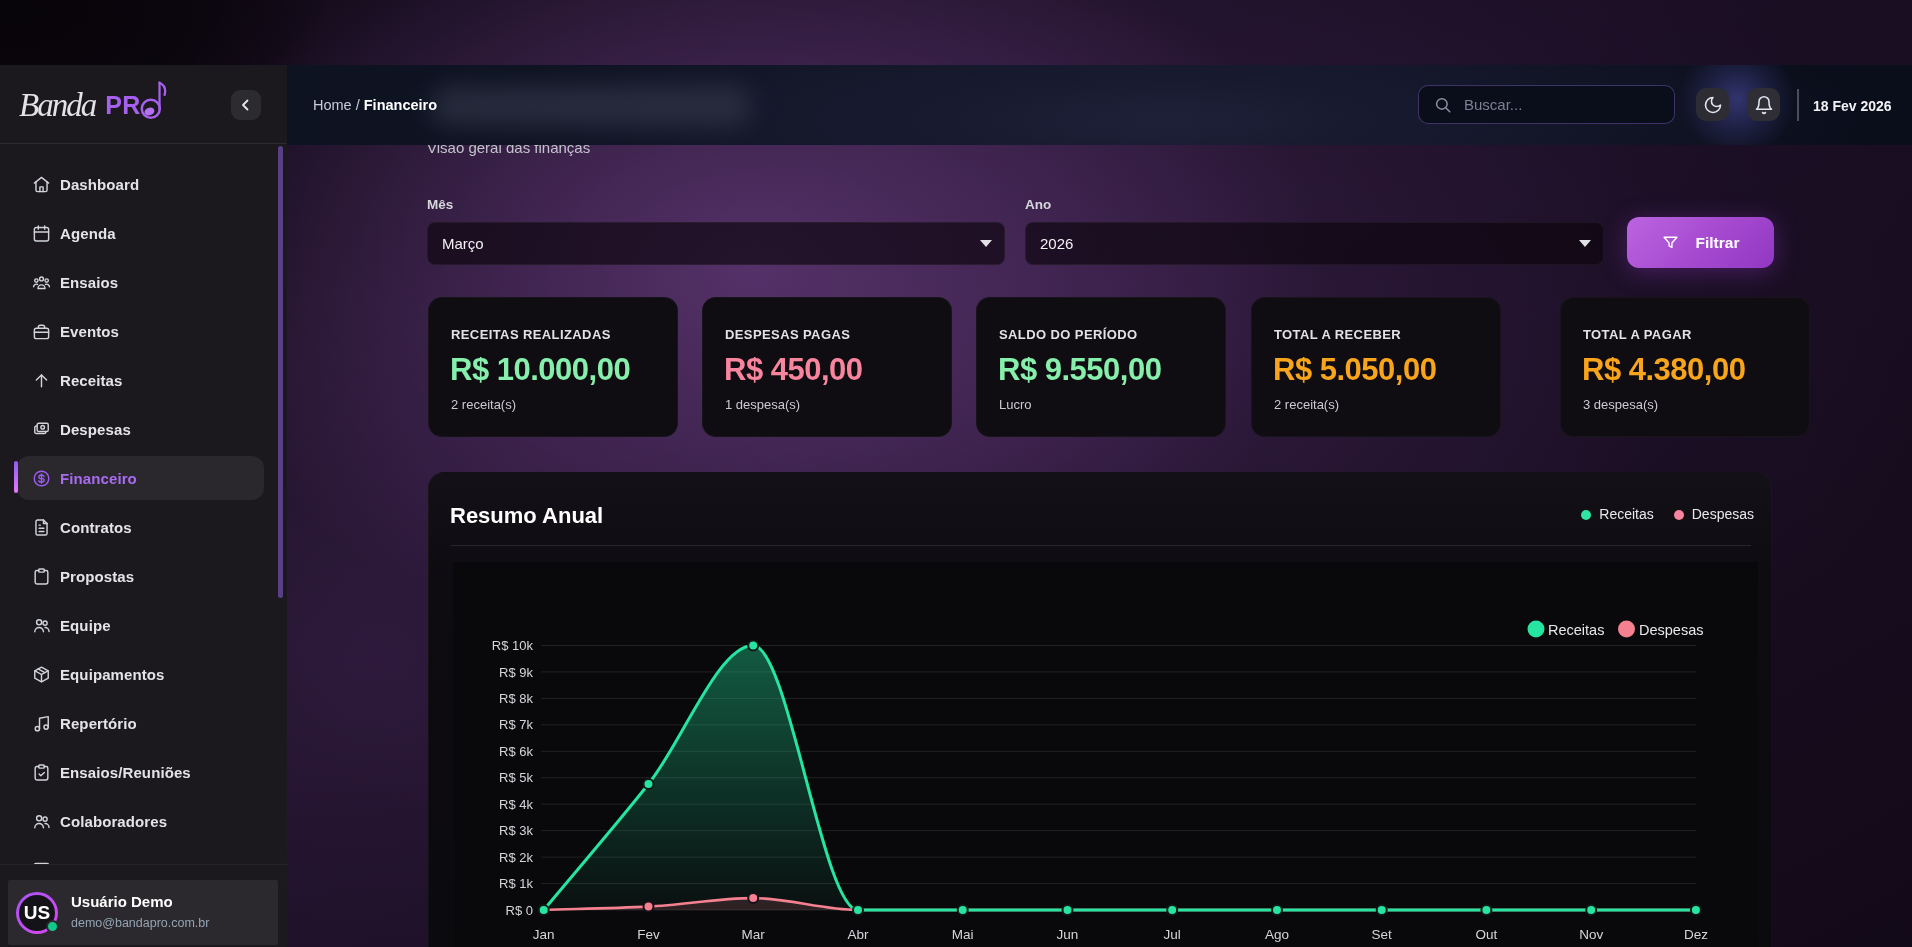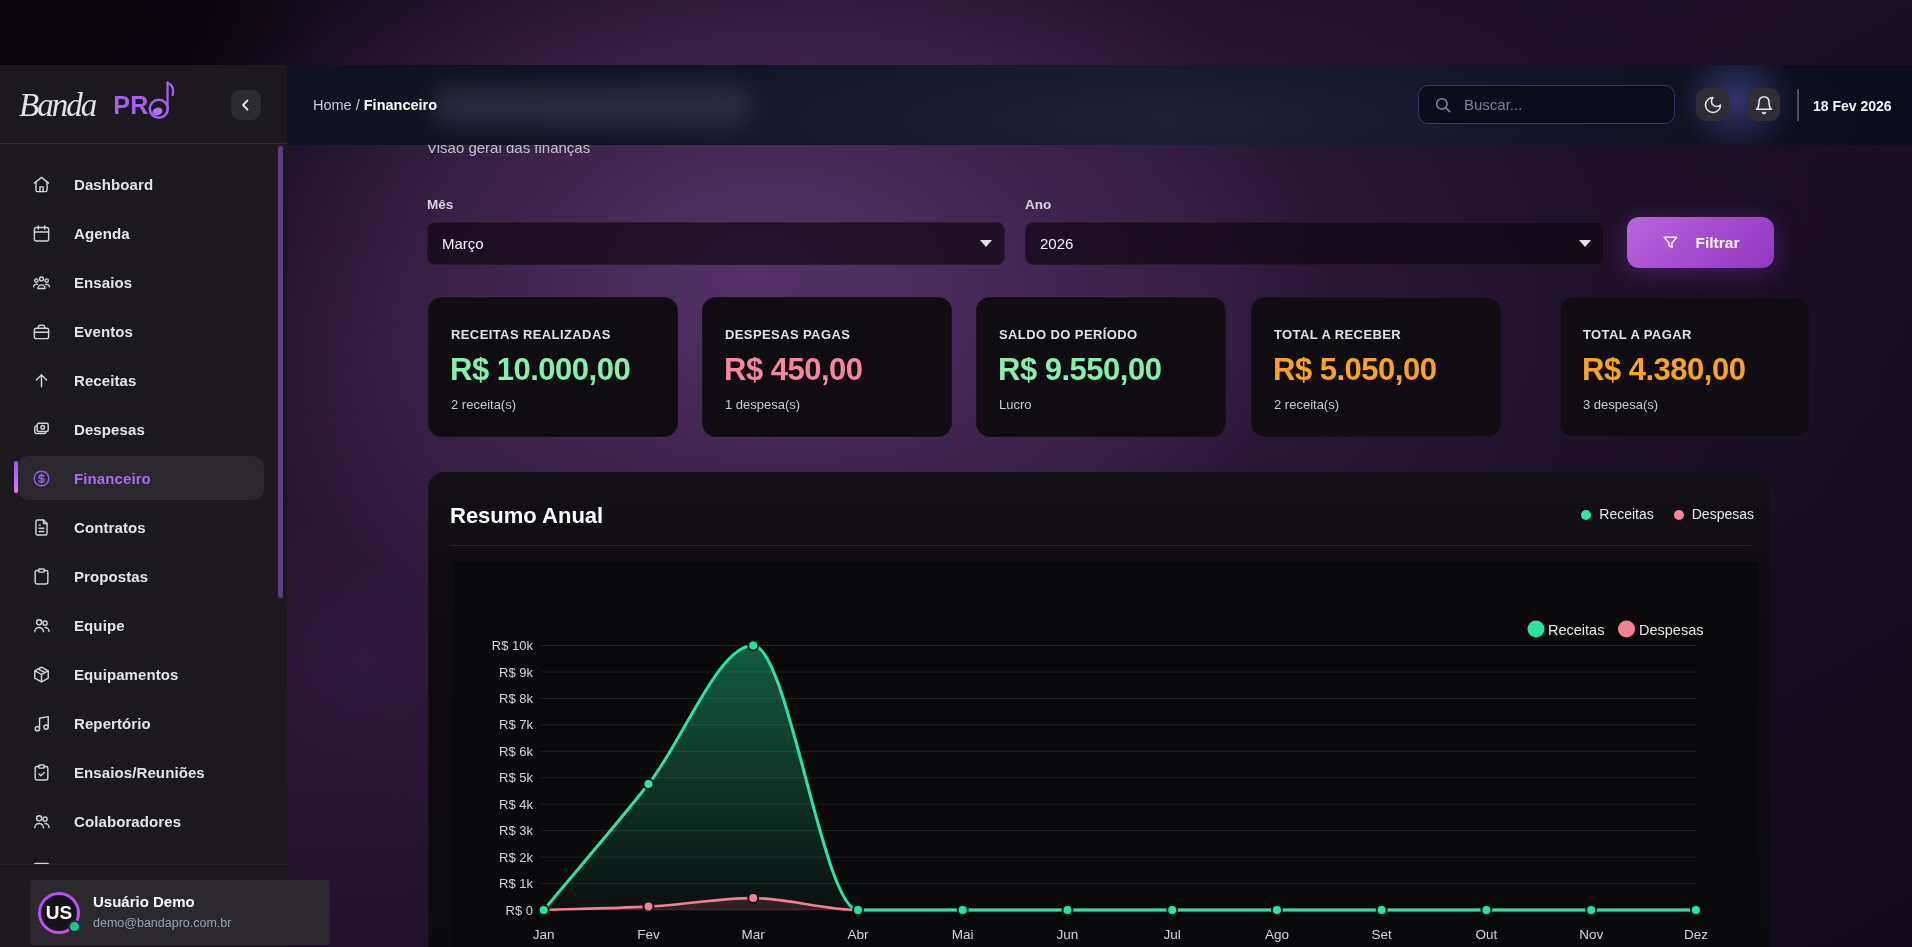--- a/index.html
+++ b/index.html
@@ -19,36 +19,36 @@
   }
   .abs { position:absolute; }
 
   
   #sidebar { left:0; top:65px; width:287px; height:882px; background:#1b191d; z-index:5; }
   #logo-row { position:absolute; left:0; top:0; width:287px; height:79px; border-bottom:1px solid #2d2b30; }
   #collapse-btn { position:absolute; left:231px; top:25px; width:30px; height:30px; border-radius:9px; background:#2c2b2f; z-index:6; }
   #collapse-btn svg { position:absolute; left:8px; top:8px; }
   .nitem { position:absolute; left:17px; width:247px; height:44px; display:flex; align-items:center; }
   .nitem svg { margin-left:15px; flex:0 0 auto; }
-  .nitem span { margin-left:23px; font-size:15px; font-weight:700; color:#e4e4e7; letter-spacing:.1px; }
+  .nitem span { margin-left:9px; font-size:15px; font-weight:700; color:#e4e4e7; letter-spacing:.1px; }
   .nitem.active { background:#2a282d; border-radius:12px; }
   .nitem.active span { color:#a96cf0; }
   .abar { position:absolute; left:14px; width:4px; height:32px; border-radius:3px;
           background:linear-gradient(180deg,#8b5cf6,#e879f9); z-index:7; }
   #sb-thumb { position:absolute; left:278px; top:81px; width:5px; height:452px; border-radius:3px; background:#5b3f86; }
   #logo { position:absolute; left:19px; top:16px; height:48px; display:flex; align-items:center; }
-  .lg1 { font-family:"Liberation Serif", serif; font-style:italic; font-size:33px; color:#e3e3e7; letter-spacing:-2px; margin-right:18px; }
+  .lg1 { font-family:"Liberation Serif", serif; font-style:italic; font-size:33px; color:#e3e3e7; letter-spacing:-2px; margin-right:10px; }
   .lg2 { font-size:25px; font-weight:700; color:#a560ee; letter-spacing:0.5px; }
   #logo svg { margin-left:-1px; margin-top:-10px; }
   .nicon { width:19px; height:19px; fill:none; stroke:#d2d4da; stroke-width:1.8; stroke-linecap:round; stroke-linejoin:round; flex:0 0 auto; }
   .picon { stroke:#9d5cf0; }
   #sb-footer { position:absolute; left:0; top:799px; width:287px; height:83px; background:#1b191d; border-top:1px solid rgba(255,255,255,.05); }
 
   
-  #ucard { position:absolute; left:30px; top:815px; width:300px; height:65px; background:#2b292d; border-radius:2px; }
+  #ucard { position:absolute; left:8px; top:815px; width:270px; height:65px; background:#2b292d; border-radius:2px; }
   #uring { position:absolute; left:8px; top:12px; width:42px; height:42px; border-radius:50%;
            background:linear-gradient(135deg,#a855f7,#d946ef); }
   #uinner { position:absolute; left:3px; top:3px; width:36px; height:36px; border-radius:50%; background:#141317;
             display:flex; align-items:center; justify-content:center; font-weight:700; font-size:19px; color:#fff; }
   #udot { position:absolute; left:38px; top:40px; width:13px; height:13px; border-radius:50%; background:#10c98a; border:2px solid #2b292d; }
   .uname { position:absolute; left:63px; top:13px; font-size:15px; font-weight:700; color:#fff; }
   .umail { position:absolute; left:63px; top:36px; font-size:12.5px; color:#93a4b4; }
 
   
   #topbar { left:287px; top:65px; width:1625px; height:80px; overflow:hidden;

